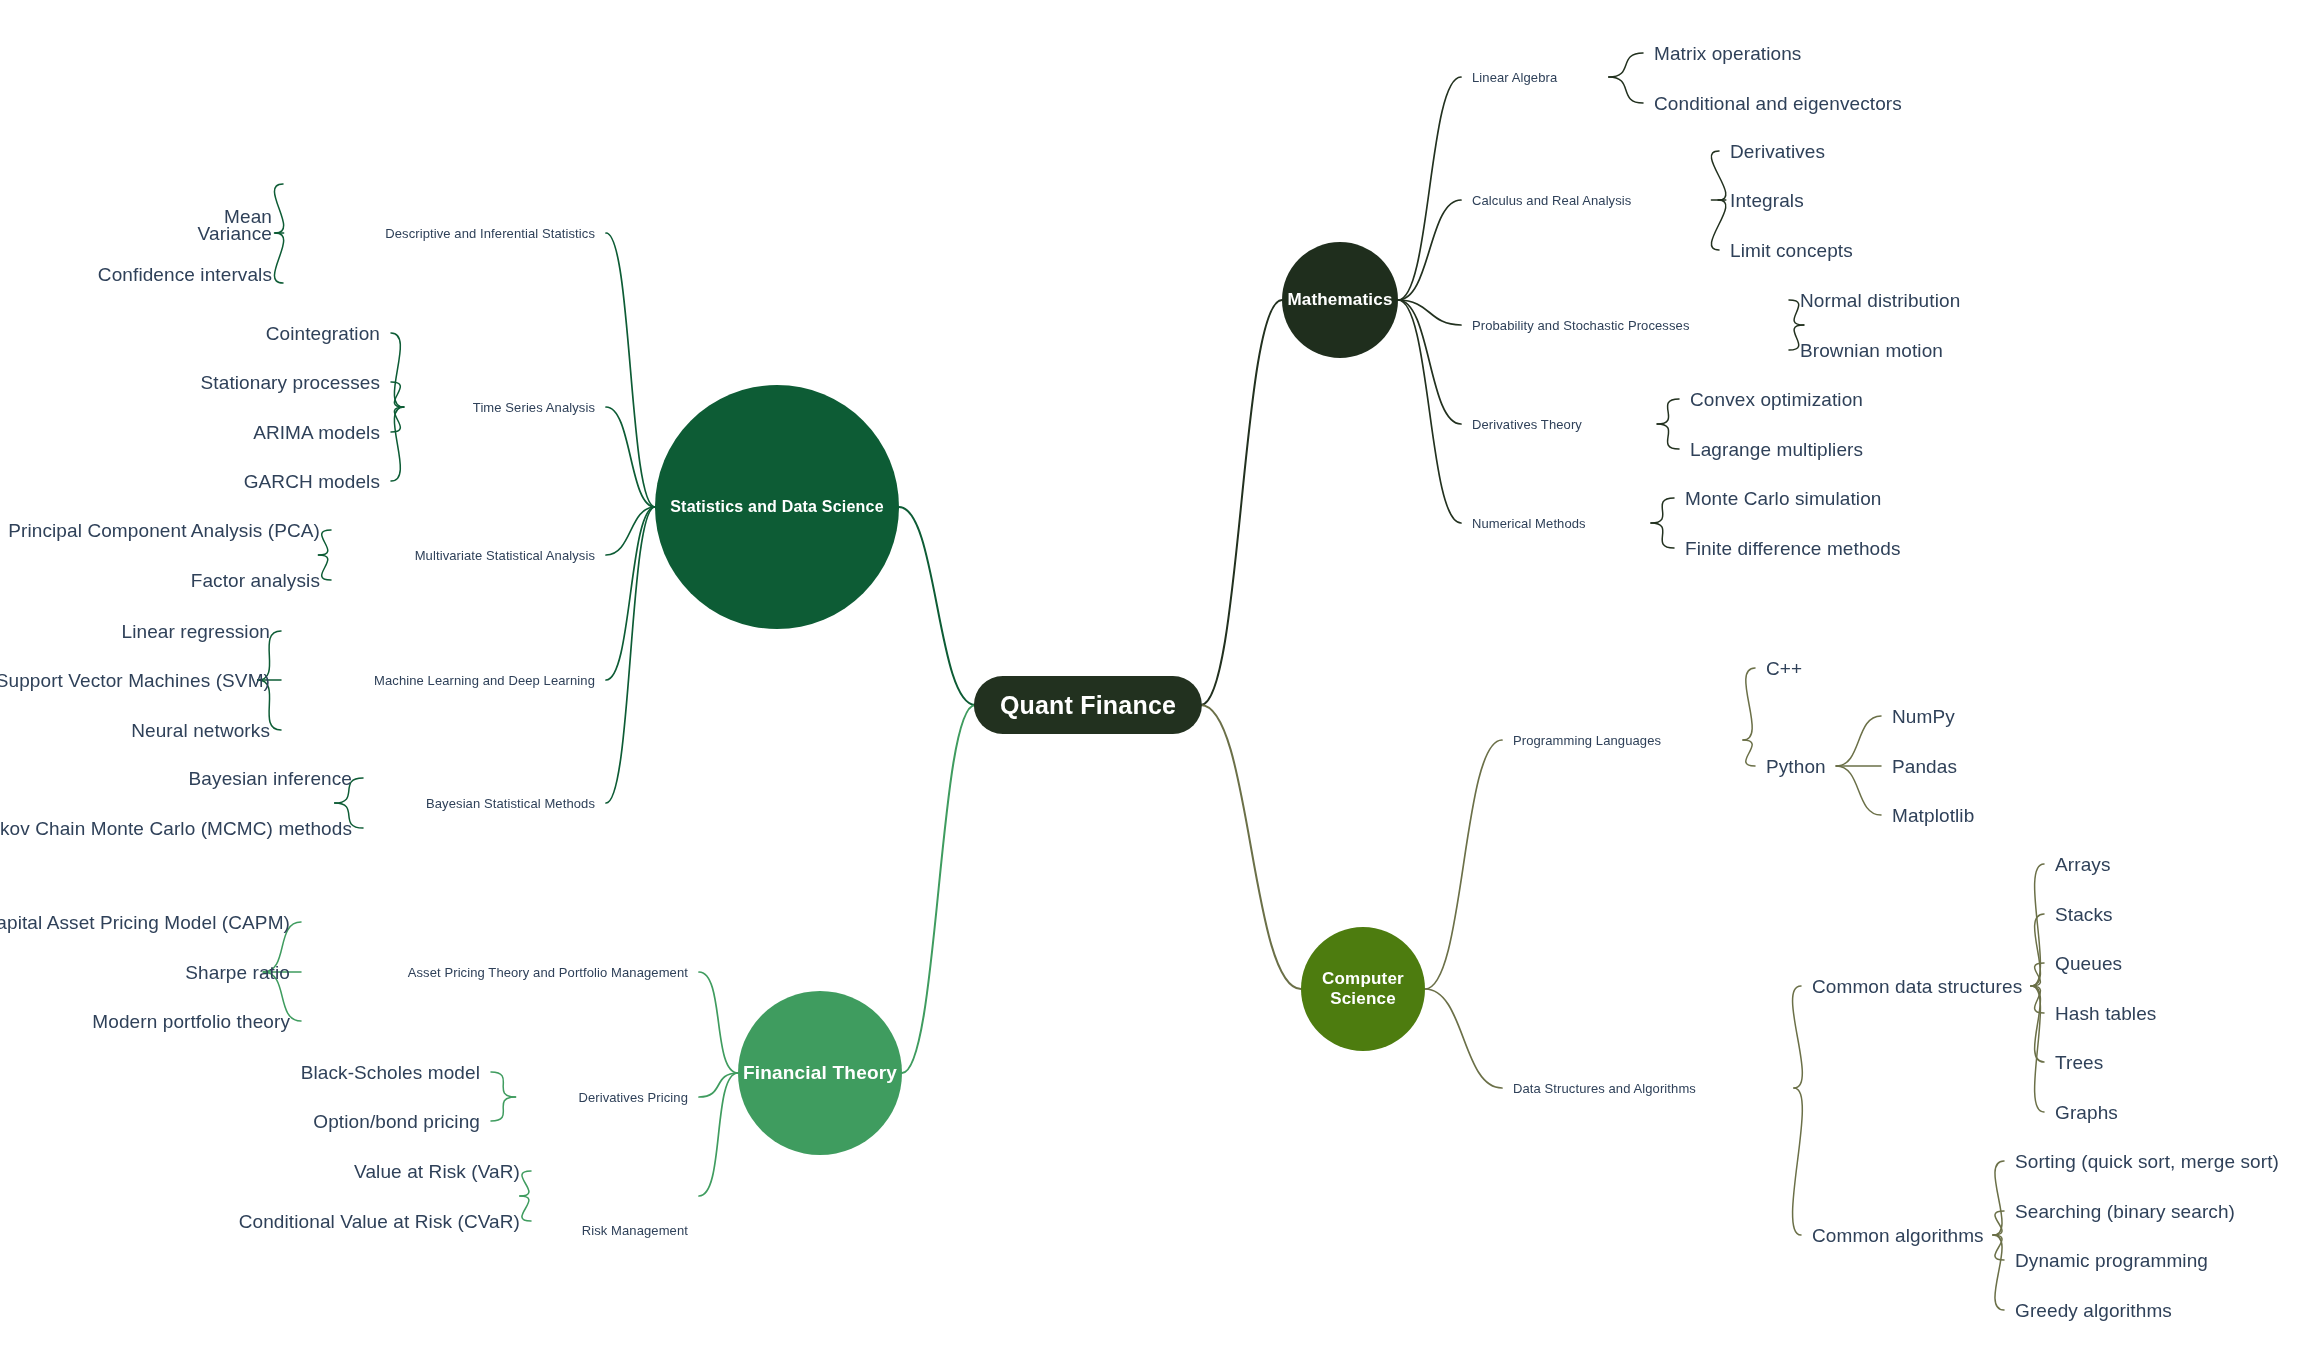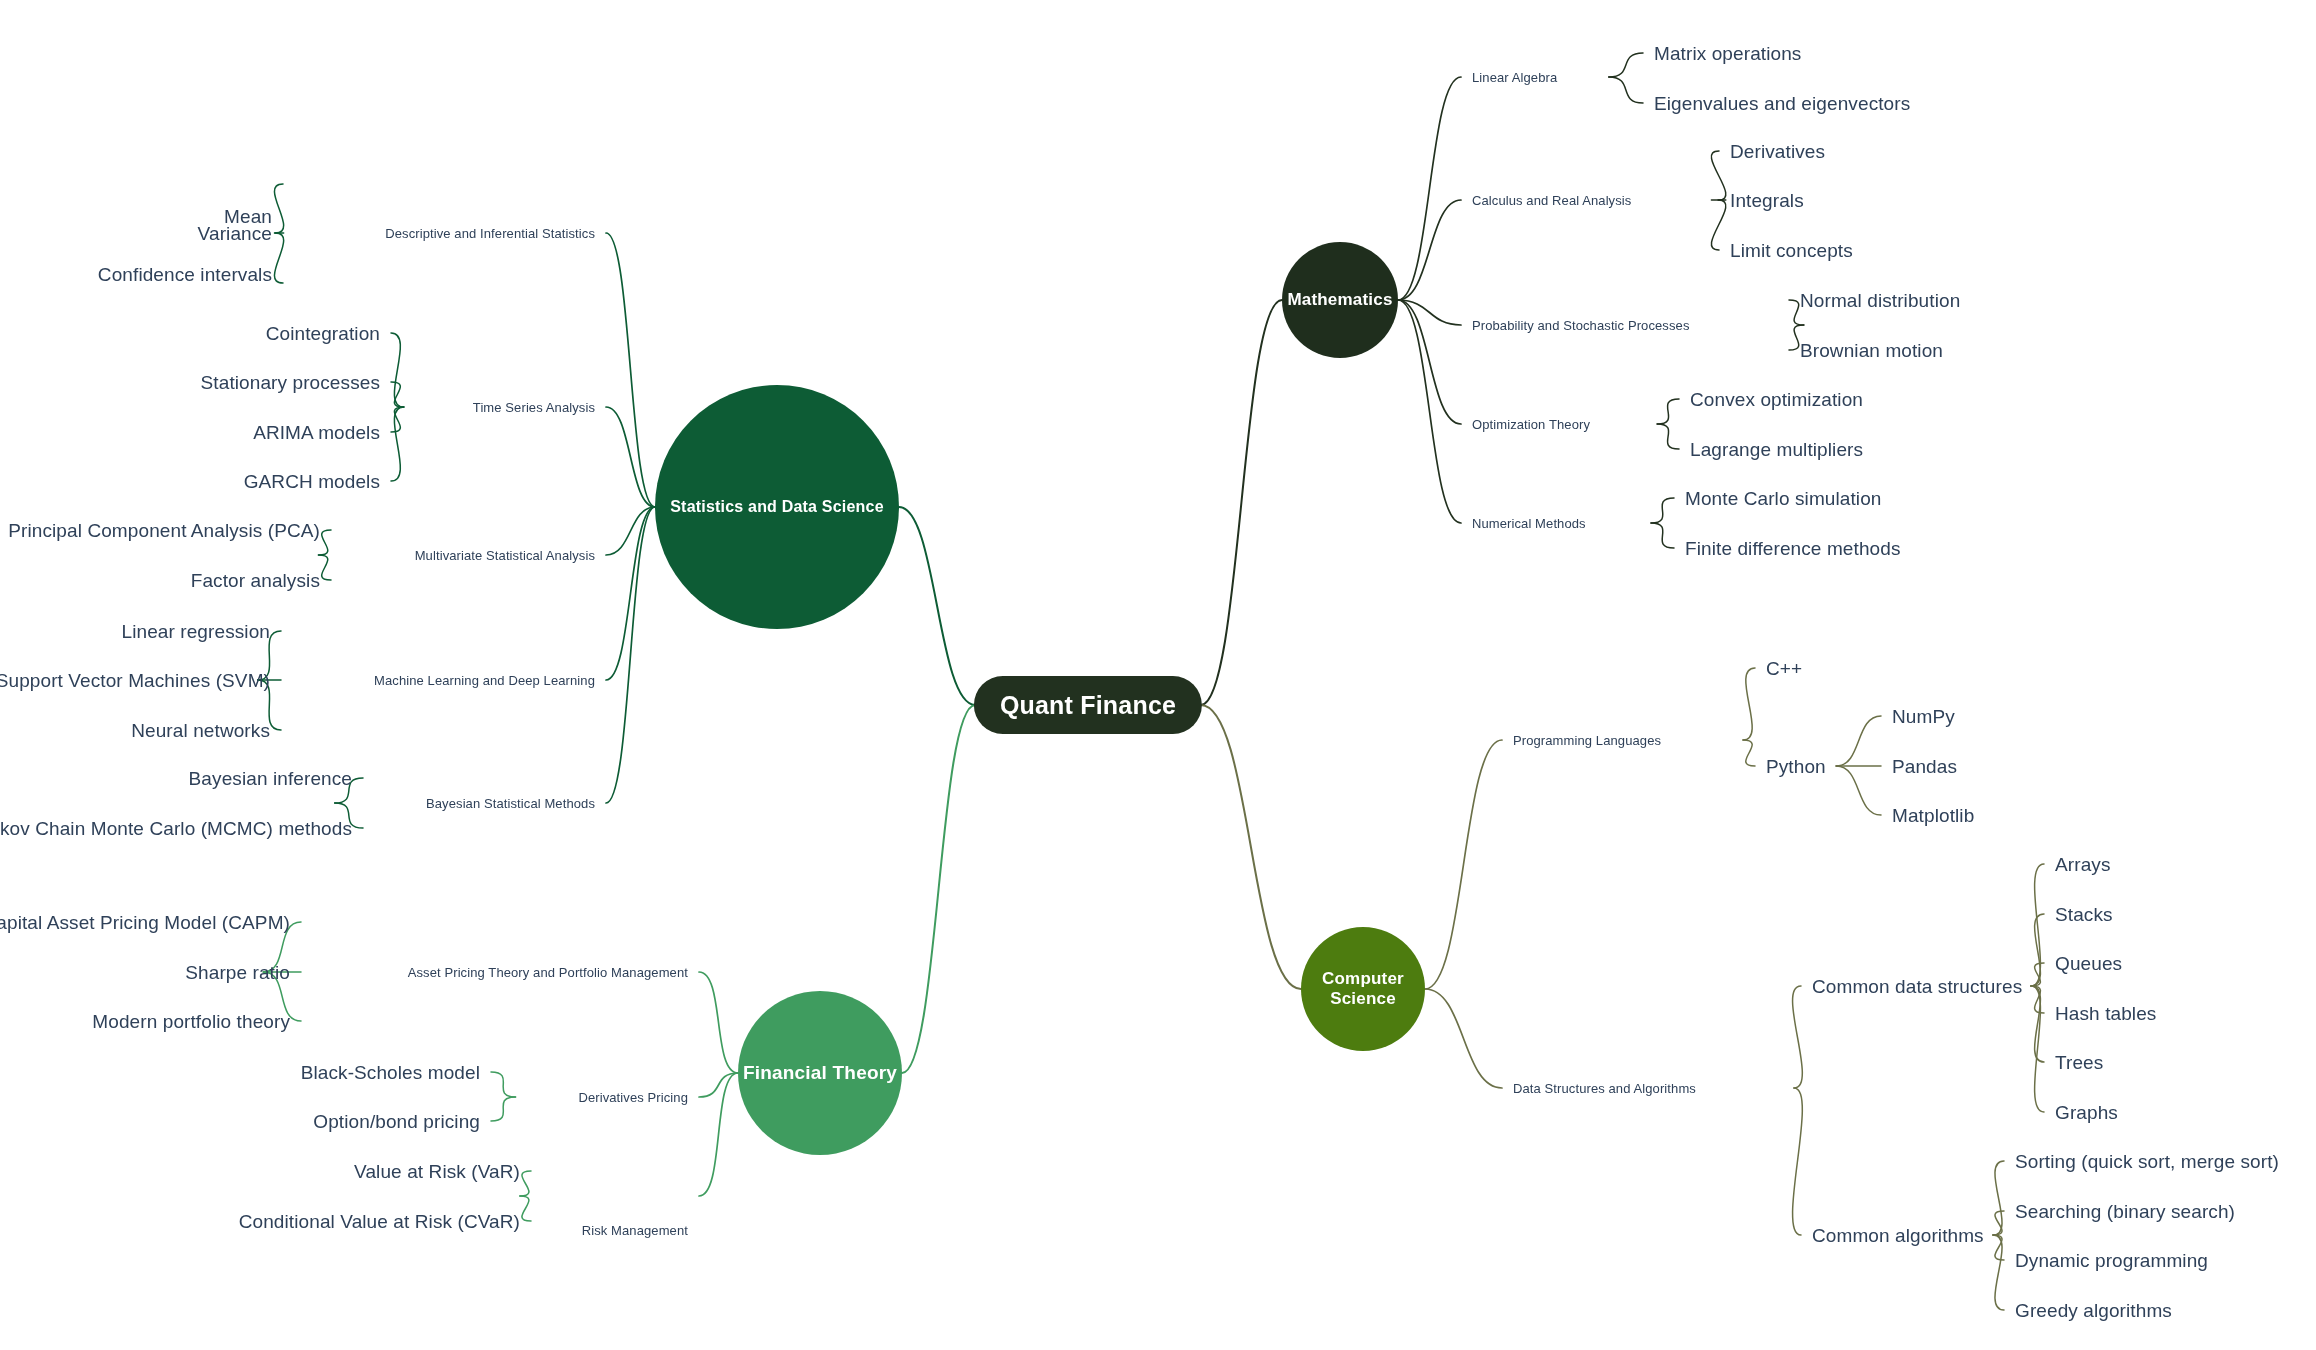--- a/index.html
+++ b/index.html
@@ -141,29 +141,29 @@
       <path d="M 515.53125 1097 C 489.53125 1097, 517 1121, 491 1121" fill="none" stroke="#3f9c5f" stroke-width="1.5" stroke-linecap="round"></path>
       <path d="M 738 1073 C 712 1073, 725 1196, 699 1196" fill="none" stroke="#3f9c5f" stroke-width="1.7" stroke-linecap="round"></path>
       <path d="M 519.84375 1196 C 545.84375 1196, 505 1171, 531 1171" fill="none" stroke="#3f9c5f" stroke-width="1.5" stroke-linecap="round"></path>
       <path d="M 519.84375 1196 C 545.84375 1196, 505 1221, 531 1221" fill="none" stroke="#3f9c5f" stroke-width="1.5" stroke-linecap="round"></path>
     </svg>
   <div id="nodes">
       <div class="root" style="left: 1088px; top: 705px; background: rgb(34, 49, 31);">Quant Finance</div>
       <div class="hub" style="left: 1340px; top: 300px; width: 116px; height: 116px; background: rgb(31, 46, 29); font-size: 17px;">Mathematics</div>
       <div class="node-label lvl1 anchor-left" style="left: 1472px; top: 77px;">Linear Algebra</div>
       <div class="node-label lvl2 anchor-left" style="left: 1654px; top: 53px;">Matrix operations</div>
-      <div class="node-label lvl2 anchor-left" style="left: 1654px; top: 103px;">Eigenvalues and eigenvectors</div>
+      <div class="node-label lvl2 anchor-left" style="left: 1654px; top: 103px;">Conditional and eigenvectors</div>
       <div class="node-label lvl1 anchor-left" style="left: 1472px; top: 200px;">Calculus and Real Analysis</div>
       <div class="node-label lvl2 anchor-left" style="left: 1730px; top: 151px;">Derivatives</div>
       <div class="node-label lvl2 anchor-left" style="left: 1730px; top: 200px;">Integrals</div>
       <div class="node-label lvl2 anchor-left" style="left: 1730px; top: 250px;">Limit concepts</div>
       <div class="node-label lvl1 anchor-left" style="left: 1472px; top: 325px;">Probability and Stochastic Processes</div>
       <div class="node-label lvl2 anchor-left" style="left: 1800px; top: 300px;">Normal distribution</div>
       <div class="node-label lvl2 anchor-left" style="left: 1800px; top: 350px;">Brownian motion</div>
-      <div class="node-label lvl1 anchor-left" style="left: 1472px; top: 424px;">Optimization Theory</div>
+      <div class="node-label lvl1 anchor-left" style="left: 1472px; top: 424px;">Derivatives Theory</div>
       <div class="node-label lvl2 anchor-left" style="left: 1690px; top: 399px;">Convex optimization</div>
       <div class="node-label lvl2 anchor-left" style="left: 1690px; top: 449px;">Lagrange multipliers</div>
       <div class="node-label lvl1 anchor-left" style="left: 1472px; top: 523px;">Numerical Methods</div>
       <div class="node-label lvl2 anchor-left" style="left: 1685px; top: 498px;">Monte Carlo simulation</div>
       <div class="node-label lvl2 anchor-left" style="left: 1685px; top: 548px;">Finite difference methods</div>
       <div class="hub" style="left: 1363px; top: 989px; width: 124px; height: 124px; background: #4d7c0f; font-size: 17px;">Computer Science</div>
       <div class="node-label lvl1 anchor-left" style="left: 1513px; top: 740px;">Programming Languages</div>
       <div class="node-label lvl2 anchor-left" style="left: 1766px; top: 668px;">C++</div>
       <div class="node-label lvl2 anchor-left" style="left: 1766px; top: 766px;">Python</div>
       <div class="node-label lvl3 anchor-left" style="left: 1892px; top: 716px;">NumPy</div>

